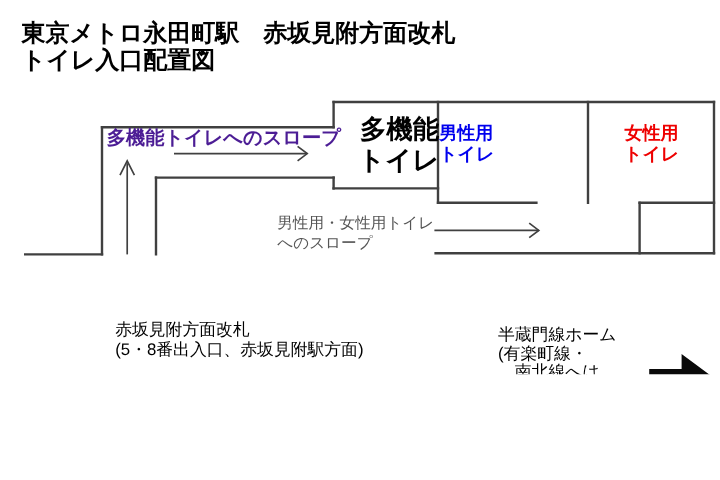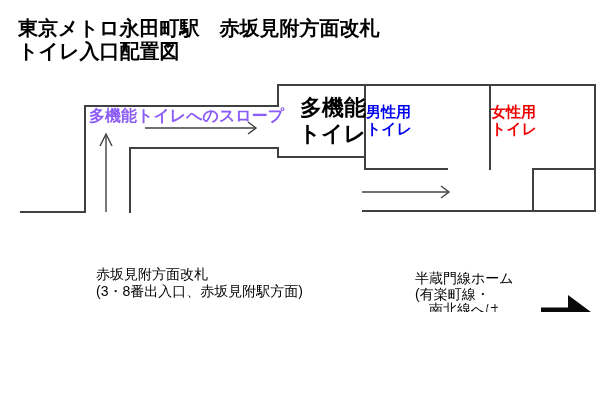--- a/index.html
+++ b/index.html
@@ -3,24 +3,24 @@
 <meta charset="utf-8">
 <style>
   html,body{margin:0;padding:0;background:#fff;}
   #stage{
     position:relative;width:600px;height:312px;background:#ffffff;
     font-family:"Liberation Sans","DejaVu Sans",sans-serif;
     overflow:hidden;color:#000;
   }
   .txt{position:absolute;white-space:pre;}
   #title{left:18px;top:17px;font-size:20px;line-height:23px;font-weight:bold;color:#000;}
-  #slope-mf-label{left:89px;top:107px;font-size:16px;line-height:18px;font-weight:bold;color:#8b5cf6;}
+  #slope-mf-label{left:89px;top:107px;font-size:16px;line-height:18px;font-weight:bold;color:#4c1d95;}
   #mf-room-label{left:278px;top:95px;width:88px;text-align:right;font-size:22px;line-height:26px;font-weight:bold;color:#000;}
   #mens-label{left:366px;top:103px;width:124px;font-size:15px;line-height:17px;font-weight:bold;color:#0000ee;}
-  #womens-label{left:491px;top:103px;width:104px;font-size:15px;line-height:17px;font-weight:bold;color:#ee0000;}
+  #womens-label{left:491px;top:103px;width:104px;text-align:center;font-size:15px;line-height:17px;font-weight:bold;color:#ee0000;}
   #slope-mw-label{left:231px;top:177px;font-size:13px;line-height:17px;color:#555555;}
   #gate-label{left:96px;top:266px;font-size:14px;line-height:17px;color:#000;}
   #platform-label{left:415px;top:271px;font-size:14px;line-height:15.5px;color:#000;}
   svg{position:absolute;left:0;top:0;}
   .wall{stroke:#404040;stroke-width:2;}
   .thin-arrow{stroke:#404040;stroke-width:1.4;fill:none;}
   .big-arrow{fill:#0a0a0a;stroke:none;}
 </style>
 </head>
 <body>
@@ -77,23 +77,25 @@
 
   <div class="txt" id="mf-room-label">多機能
 トイレ</div>
 
   <div class="txt" id="mens-label">男性用
 トイレ</div>
 
   <div class="txt" id="womens-label">女性用
 トイレ</div>
 
+  <div class="txt" id="slope-mw-label">男性用・女性用トイレ
+へのスロープ</div>
 
   <div class="txt" id="gate-label">赤坂見附方面改札
-(3・8番出入口、赤坂見附駅方面)</div>
+(5・8番出入口、赤坂見附駅方面)</div>
 
   <div class="txt" id="platform-label">半蔵門線ホーム
 (有楽町線・
 　南北線へは
 　半蔵門線
 　ホーム経由)</div>
 
 </div>
 
 </body></html>

